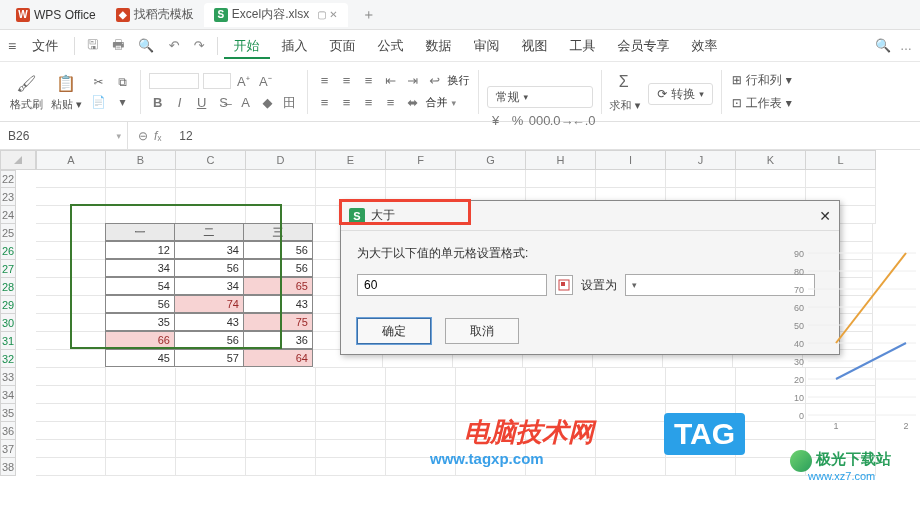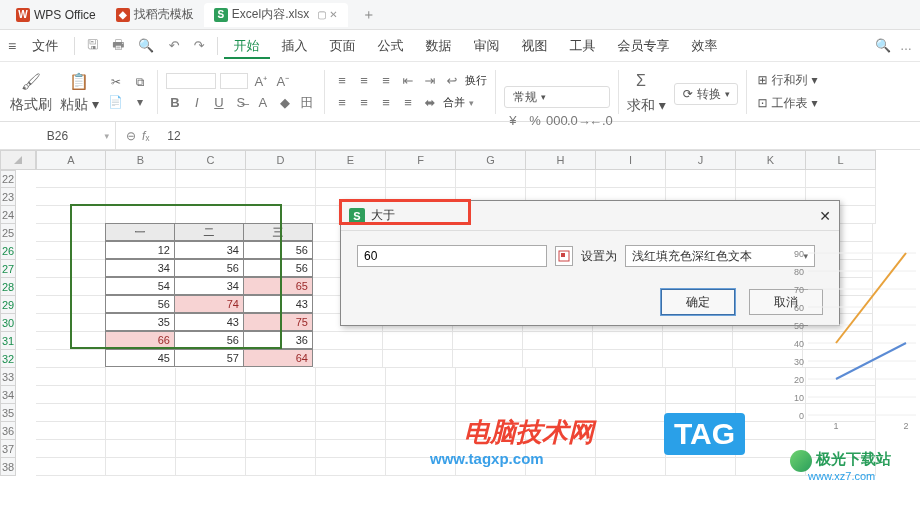--- a/index.html
+++ b/index.html
@@ -23,31 +23,31 @@
 .menubar .micon { padding:4px 6px; color:#888; font-size:13px;}
 .menubar .divider { width:1px; height:18px; background:#ddd; margin:0 4px;}
 .menubar .spacer { flex:1;}
 .menubar .suf { color:#888; font-size:12px;}
 
 .toolbar { display:flex; align-items:center; height:60px; padding:4px 10px; gap:8px; border-bottom:1px solid #e0e0e0;}
 .tb-group { display:flex; flex-direction:column; align-items:center; gap:2px; }
 .tb-icorow { display:flex; gap:6px;}
 .tb-sm { width:18px; height:16px; display:flex; align-items:center; justify-content:center; color:#666; font-size:12px;}
 .tb-big { width:28px; height:24px; display:flex; align-items:center; justify-content:center; color:#666; font-size:16px;}
-.tb-lbl { font-size:14px; color:#555;}
+.tb-lbl { font-size:11px; color:#555;}
 .vline { width:1px; height:44px; background:#e4e4e4;}
 .tb-txt { display:flex; flex-direction:column; gap:6px;}
 .txtrow { display:flex; gap:4px; align-items:center;}
 .txtico {width:18px;height:16px;display:flex;align-items:center;justify-content:center;color:#777;font-size:13px;border:none;}
 .pill { display:flex; align-items:center; gap:4px; padding:2px 8px; border:1px solid #ddd; border-radius:3px; font-size:12px; color:#555; height:22px;margin-top:31px;}
 .tb-col { display:flex; flex-direction:column; gap:4px;}
 .tb-right-item { display:flex; align-items:center; gap:4px; font-size:12px; color:#555; padding:1px 2px;}
 
 .fxbar { display:flex; align-items:center; height:28px; border-bottom:1px solid #e0e0e0;}
-.namebox { width:116px; padding:0 8px; font-size:12px; color:#555; border-right:1px solid #e0e0e0; height:100%; display:flex; align-items:center; justify-content:center; position:relative;}
+.namebox { width:128px; padding:0 8px; font-size:12px; color:#555; border-right:1px solid #e0e0e0; height:100%; display:flex; align-items:center; position:relative;}
 .namebox .dd{position:absolute; right:6px; color:#aaa; font-size:9px;}
 .fx-icons { display:flex; gap:6px; padding:0 10px; color:#888;}
 .fx-input { flex:1; padding:0 8px; font-size:12px; color:#555;}
 
 .sheet { position:relative; height:calc(100% - 150px); overflow:hidden;}
 .colhdr { display:flex; position:absolute; left:36px; top:0; height:20px;}
 .colhdr .ch { width:70px; border:1px solid #d4d4d4; border-left:none; background:#f5f6f7; display:flex; align-items:center; justify-content:center; font-size:11px; color:#777;}
 .colhdr .ch:first-child{border-left:1px solid #d4d4d4;}
 .rowhdr { position:absolute; left:0; top:20px; width:16px;}
 .rowhdr .rh { height:18px; border:1px solid #d4d4d4; border-top:none; background:#f5f6f7; display:flex; align-items:center; justify-content:center; font-size:11px; color:#777;}
@@ -68,21 +68,21 @@
 .dlg-title { display:flex; align-items:center; gap:6px; padding:6px 8px; font-size:12px; background:#f5f5f5; border-bottom:1px solid #ddd;}
 .dlg-title .ico.s{width:16px;height:16px;font-size:11px;}
 .dlg-close{margin-left:auto;font-size:14px;color:#333;}
 .dlg-redbox{position:absolute;left:-2px;top:-2px;width:132px;height:26px;border:3px solid #e43;}
 .dlg-body{padding:14px 16px 10px;}
 .dlg-label{font-size:12px;color:#333;margin-bottom:12px;}
 .dlg-row{display:flex;align-items:center;gap:8px;}
 .dlg-input{width:190px;height:22px;border:1px solid #aaa;background:#fff;padding:0 6px;font-size:12px;}
 .dlg-pick{width:18px;height:20px;border:1px solid #aaa;background:#fff;display:flex;align-items:center;justify-content:center;}
 .dlg-select{width:190px;height:22px;border:1px solid #aaa;background:#fff;padding:0 6px;font-size:12px;display:flex;align-items:center;justify-content:space-between;}
-.dlg-btns{display:flex;justify-content:flex-end;gap:14px;margin-top:22px;}
+.dlg-btns{display:flex;justify-content:flex-start;gap:14px;margin-top:22px;}
 .dlg-btn{width:74px;height:26px;border:1px solid #aaa;background:#f8f8f8;font-size:12px;display:flex;align-items:center;justify-content:center;}
 .dlg-btn.primary{border:1px solid #3b6fa8; outline:1px solid #6aa0d8;}
 
 .chart-area{position:absolute; right:4px; top:245px; width:130px; height:190px;}
 .chart-area svg{width:100%;height:100%;}
 
 .wm1{position:absolute;left:428px;top:415px;font-size:26px;font-weight:bold;color:#e43;font-style:italic;margin-left:36px;}
 .wm1b{position:absolute;left:430px;top:450px;font-size:15px;font-weight:bold;color:#3aa0e8;}
 .wm2{position:absolute;left:664px;top:413px;background:#2aa0e8;color:#fff;font-size:30px;font-weight:bold;padding:4px 10px;border-radius:4px;}
 .wm3{position:absolute;left:790px;top:450px;display:flex;align-items:flex-start;gap:4px;}
@@ -524,31 +524,31 @@
 </div>
 
 <div class="dialog">
   <div class="dlg-redbox"></div>
   <div class="dlg-title">
     <span class="ico s">S</span>
     <span>大于</span>
     <span class="dlg-close">✕</span>
   </div>
   <div class="dlg-body">
+    <div class="dlg-label">为大于以下值的单元格设置格式:</div>
     <div class="dlg-row">
       <input class="dlg-input" value="60" style="">
       <div class="dlg-pick">
           <svg width="12" height="12" viewBox="0 0 12 12">
             <rect x="1" y="1" width="10" height="10" fill="none" stroke="#c44" stroke-width="1"></rect>
             <rect x="3" y="3" width="4" height="4" fill="#c44"></rect>
           </svg>
         </div>
       <span>设置为</span>
       <div class="dlg-select">
-          <span>浅红填充色深红色文本</span>
           <span style="font-size:9px;color:#666;">▾</span>
         </div>
     </div>
     <div class="dlg-btns">
       <div class="dlg-btn primary">
           <span>确定</span>
         </div>
       <div class="dlg-btn">
           <span>取消</span>
         </div>

